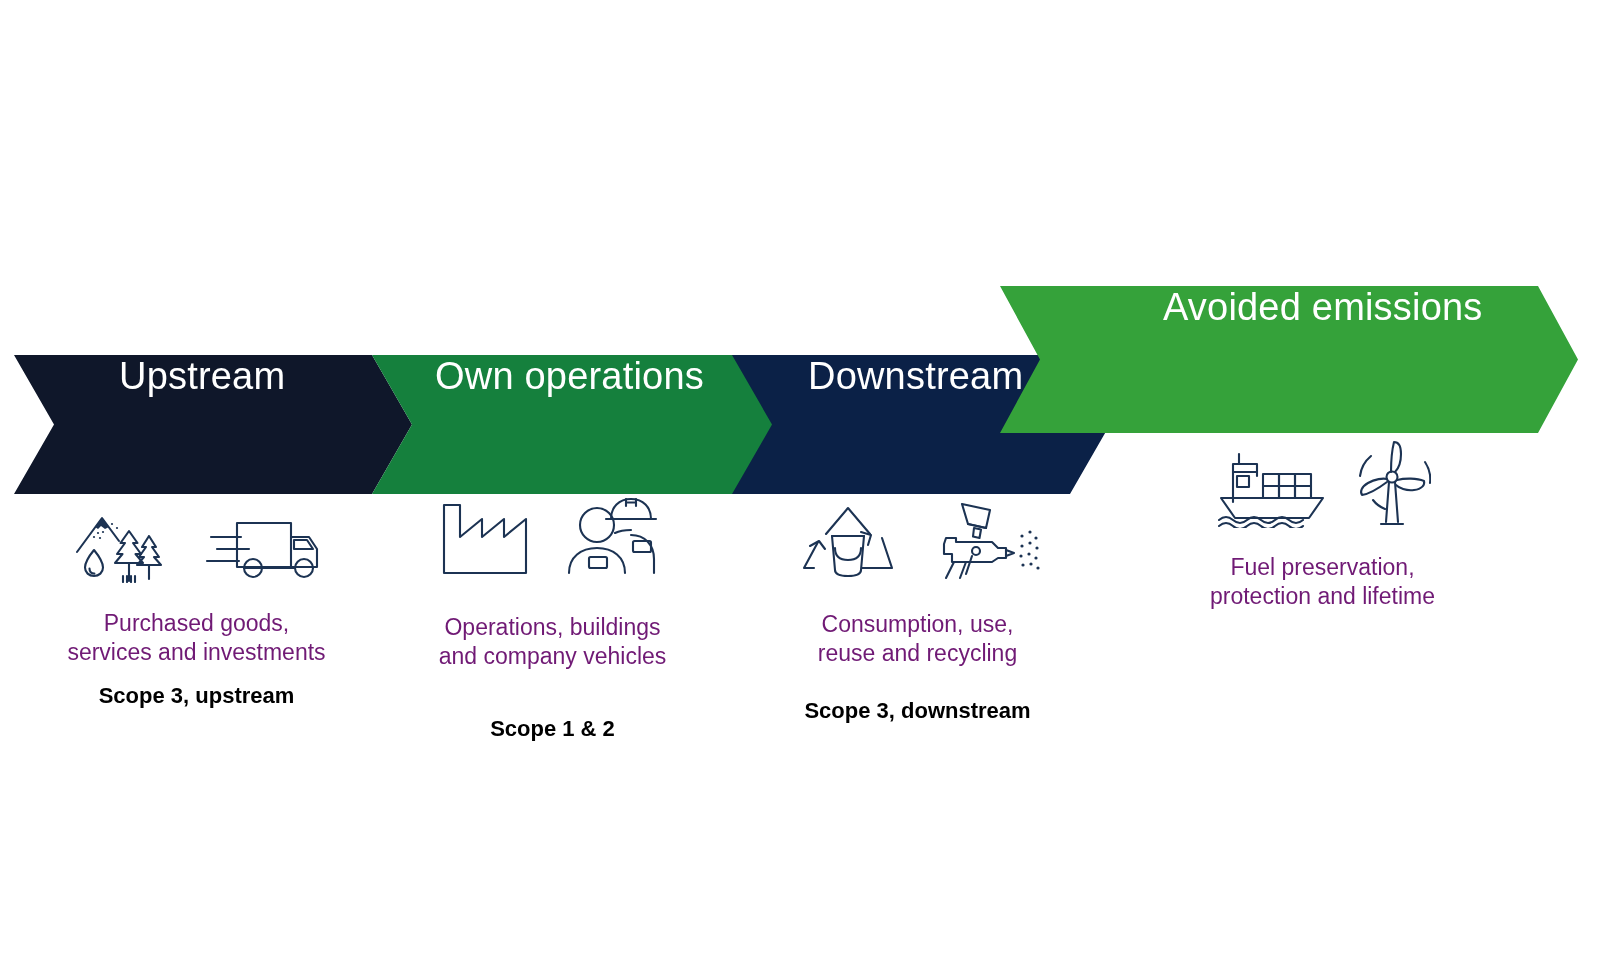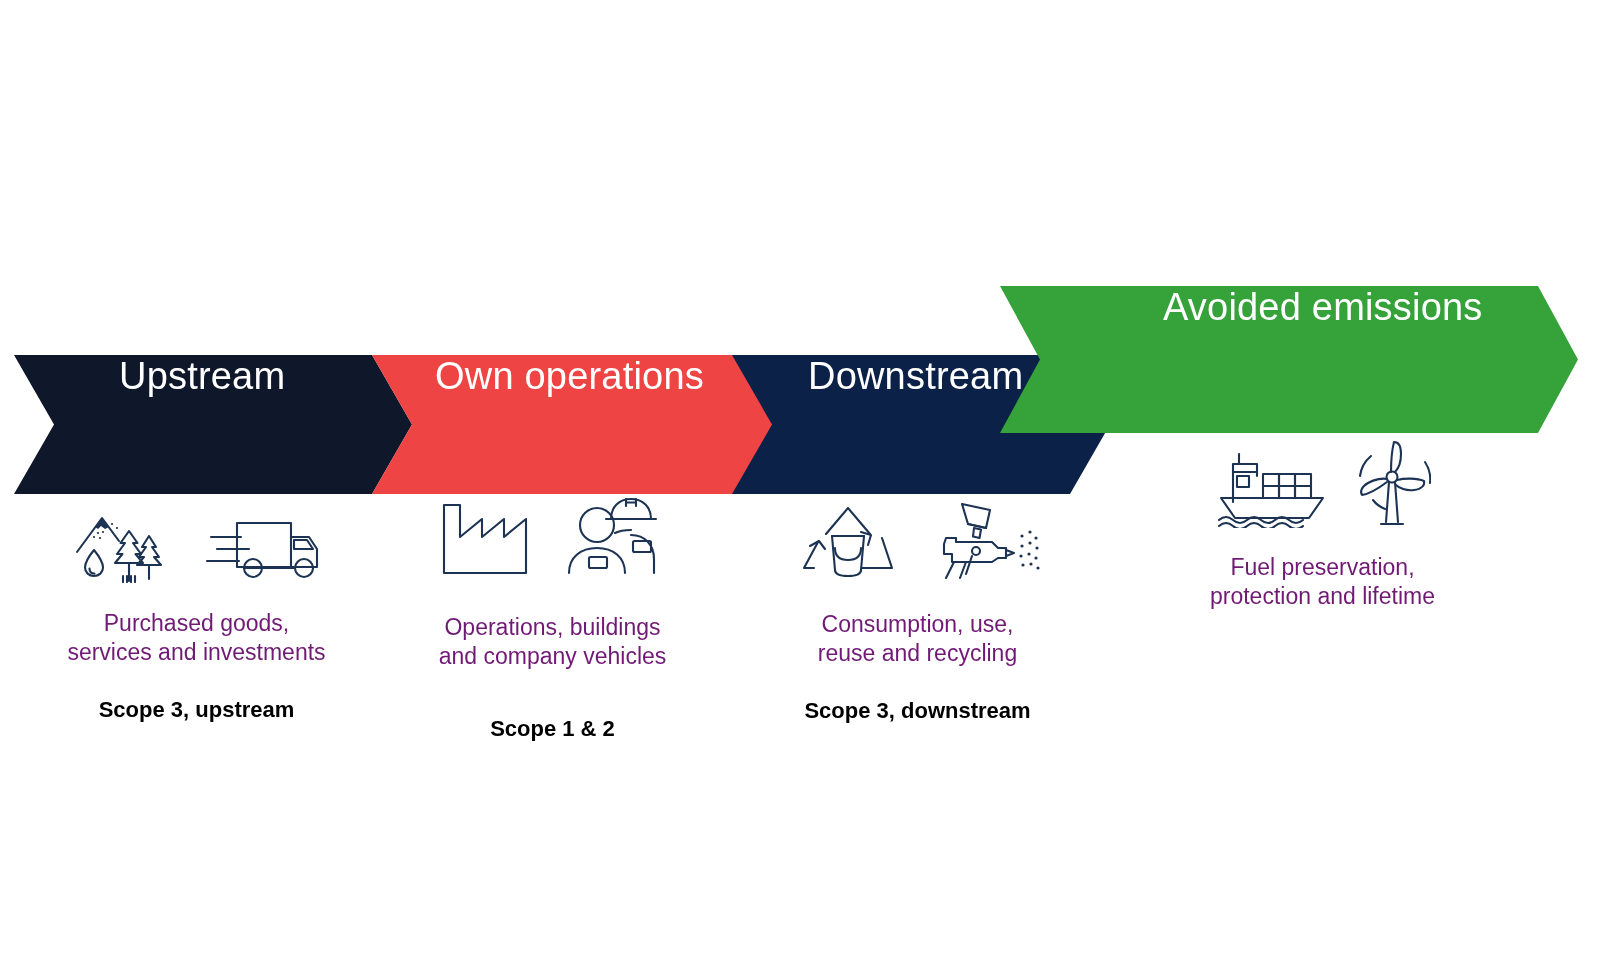--- a/index.html
+++ b/index.html
@@ -40,21 +40,21 @@
   #chev-upstream {
     left: 14px;  top: 355px;  width: 398px; height: 139px;
     clip-path: polygon(0 0, 358px 0, 398px 50%, 358px 100%, 0 100%, 40px 50%);
     background: #0f172a;
   }
   #chev-upstream .chev-label { margin-left: 105px; }
 
   #chev-own {
     left: 372px; top: 355px; width: 406px; height: 139px;
     clip-path: polygon(0 0, 366px 0, 406px 50%, 366px 100%, 0 100%, 40px 50%);
-    background: #ef4444;
+    background: #15803d;
   }
   #chev-own .chev-label { margin-left: 63px; }
 
   #chev-down {
     left: 732px; top: 355px; width: 378px; height: 139px;
     clip-path: polygon(0 0, 338px 0, 378px 50%, 338px 100%, 0 100%, 40px 50%);
     background: #0B2147;
   }
   #chev-down .chev-label { margin-left: 76px; }
 
@@ -99,21 +99,21 @@
   #col-upstream { left: 24px;  top: 505px; width: 345px; }
   #col-own      { left: 380px; top: 495px; width: 345px; }
   #col-down     { left: 745px; top: 500px; width: 345px; }
   #col-avoided  { left: 1145px; top: 440px; width: 355px; }
 
   #col-upstream .caption { margin-top: 26px; }
   #col-own .caption      { margin-top: 38px; }
   #col-down .caption     { margin-top: 30px; }
   #col-avoided .caption  { margin-top: 25px; }
 
-  #col-upstream .scope { margin-top: 30px; }
+  #col-upstream .scope { margin-top: 16px; }
   #col-own .scope      { margin-top: 45px; }
   #col-down .scope     { margin-top: 30px; }
 </style>
 </head>
 <body>
 
 <div id="canvas">
 
   <div class="chev" id="chev-upstream">
     <span class="chev-label">Upstream</span>

